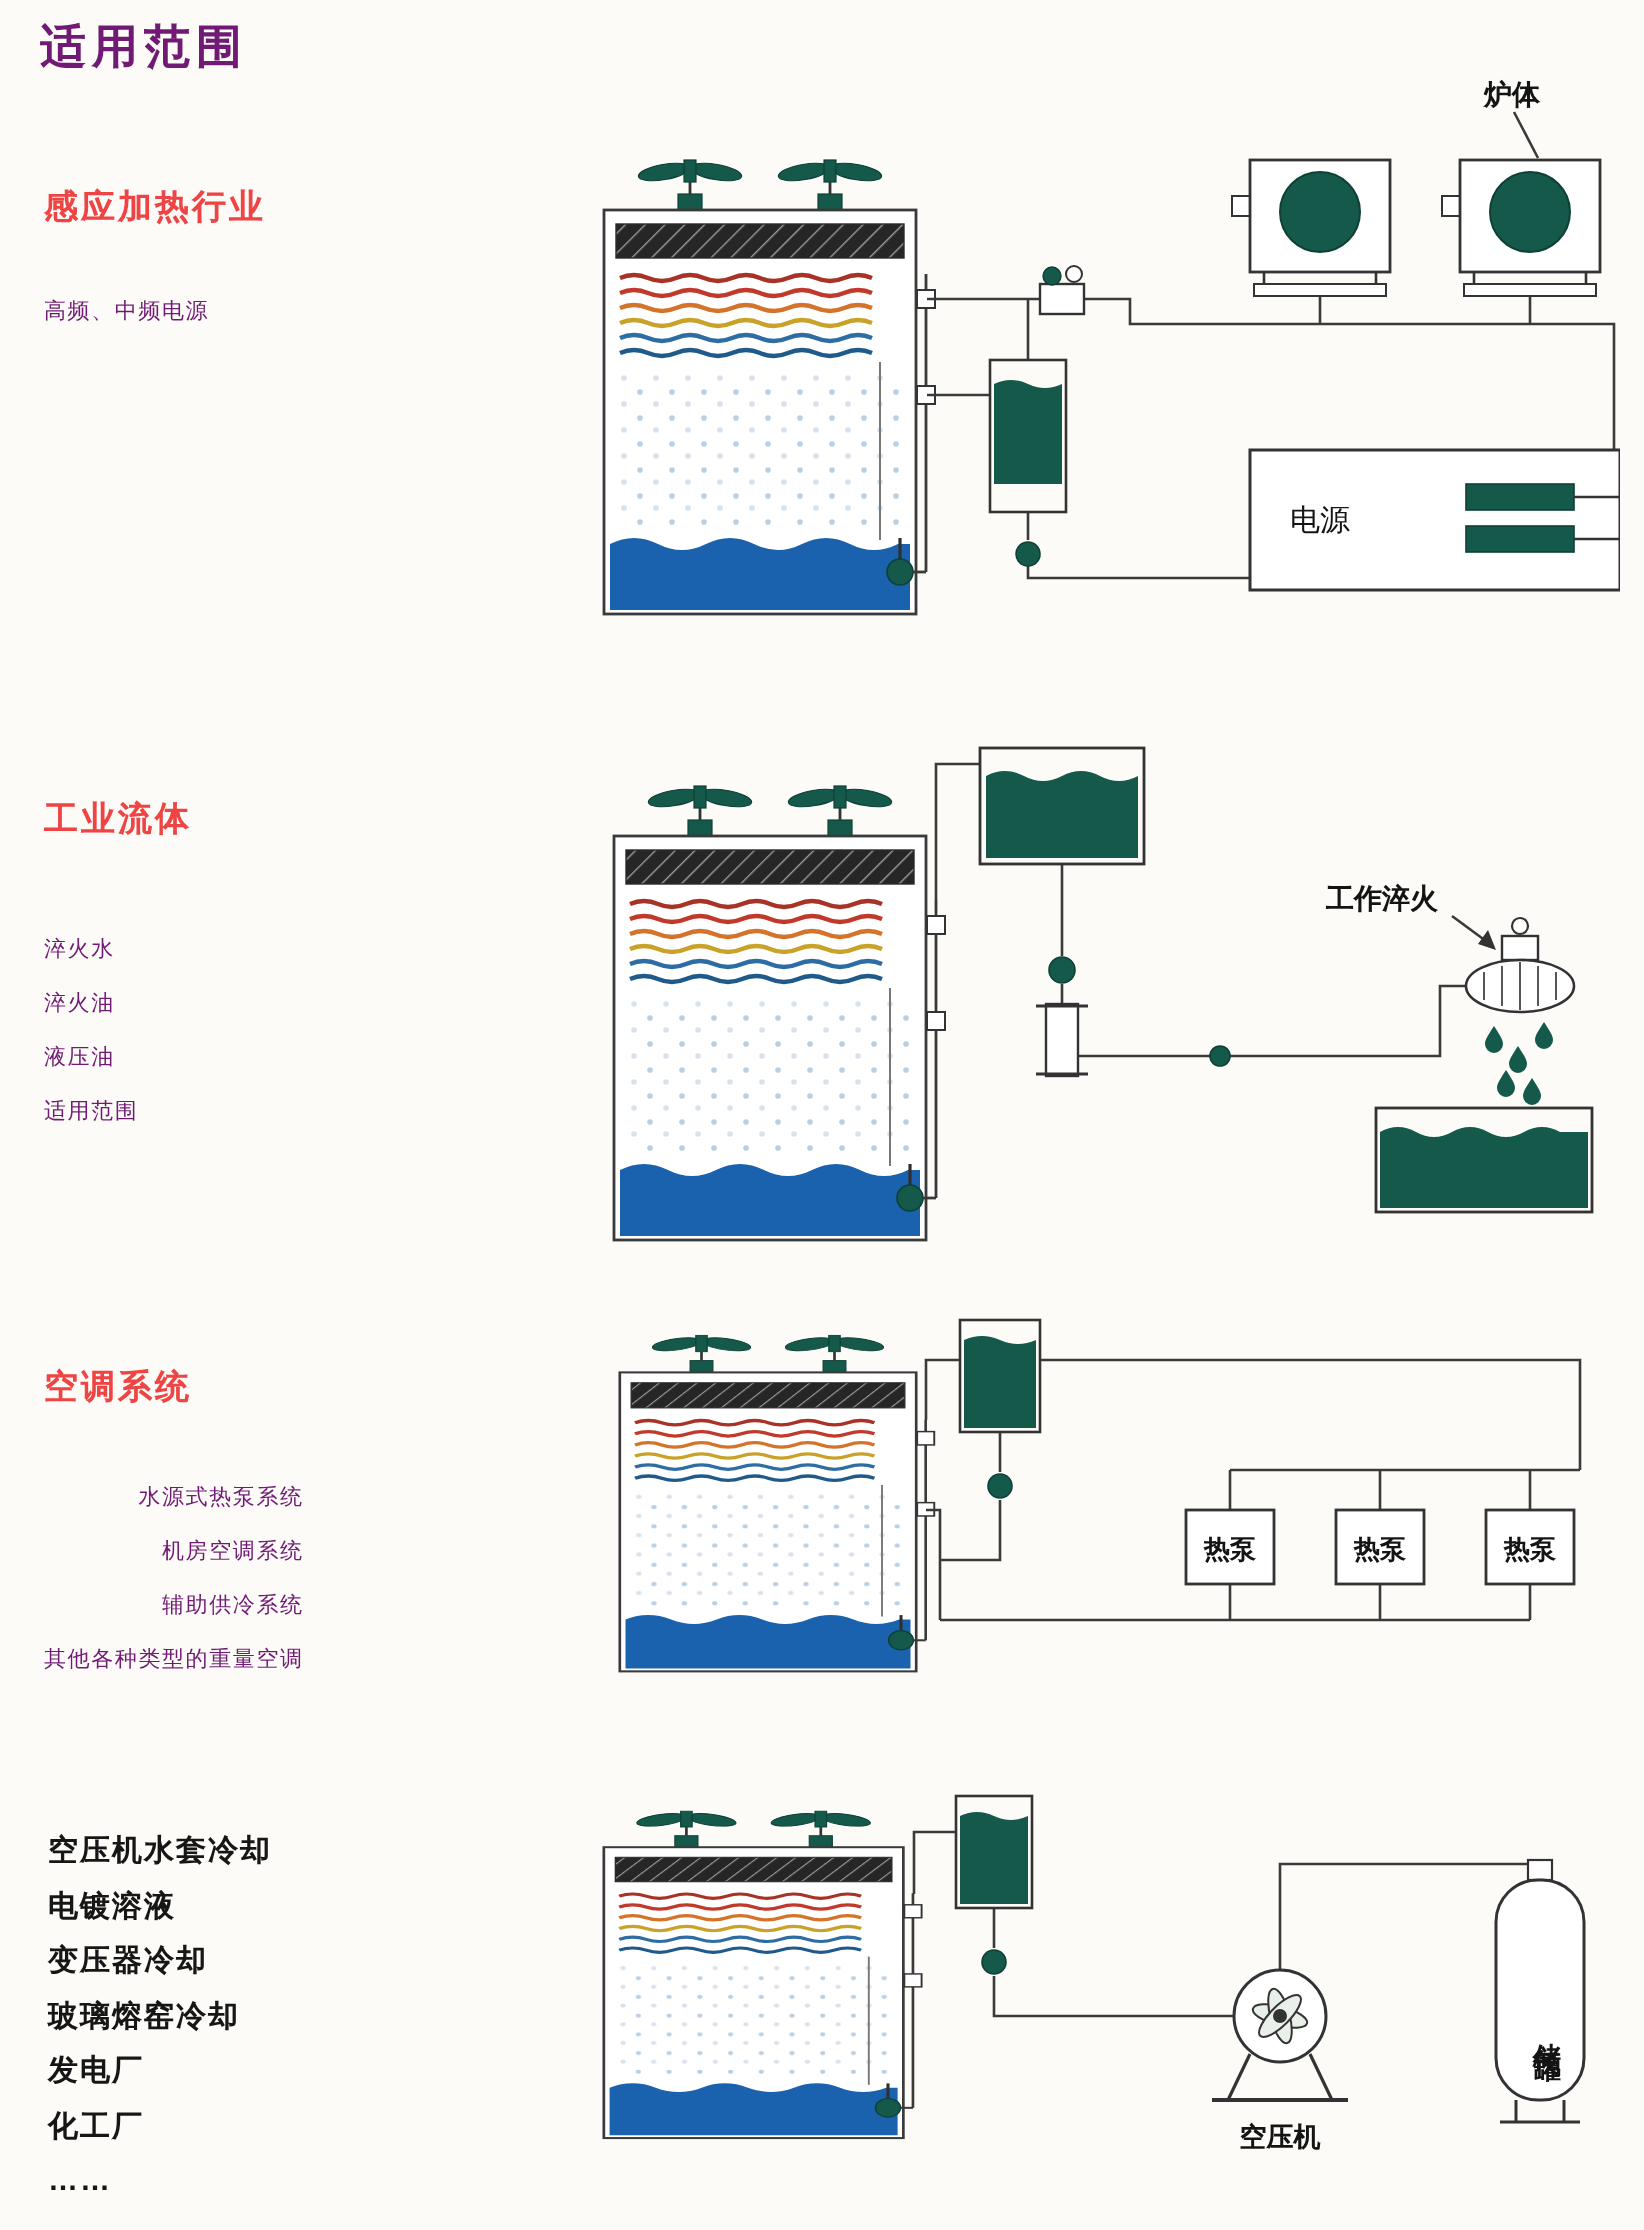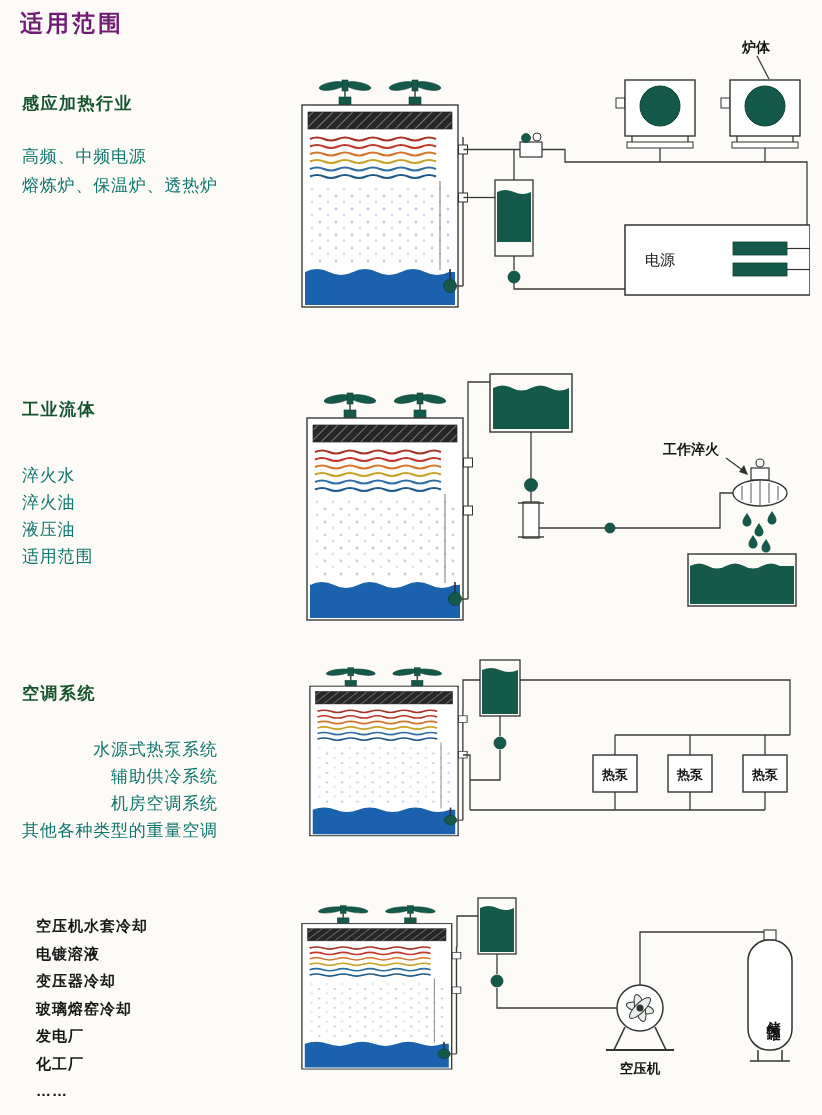--- a/index.html
+++ b/index.html
@@ -6,22 +6,22 @@
   html,body { width:822px; height:1115px; }
   body {
     position:relative;
     background:#fcfbf7;
     font-family:"Liberation Sans","DejaVu Sans",sans-serif;
     color:#1c1c1c;
     overflow:hidden;
   }
   .abs { position:absolute; }
   .page-title { left:20px; top:8px; font-size:23px; font-weight:bold; letter-spacing:3px; color:#701a75; }
-  .sec-heading { font-size:17px; font-weight:bold; letter-spacing:1.5px; color:#14532d; }
-  .items div { font-size:17px; line-height:29px; letter-spacing:0.8px; color:#0f766e; }
+  .sec-heading { font-size:17px; font-weight:bold; letter-spacing:1.5px; color:#ef4444; }
+  .items div { font-size:11px; line-height:29px; letter-spacing:0.8px; color:#701a75; }
   .items.tight div { line-height:27px; }
   .items.bold div { font-weight:bold; font-size:15px; line-height:27.5px; letter-spacing:1px; color:#161616; }
   .diagram { position:absolute; }
   svg text { font-family:"Liberation Sans","DejaVu Sans",sans-serif; fill:#141414; }
   .vlabel {
     writing-mode:vertical-rl; text-orientation:upright;
     font-size:14px; font-weight:bold; letter-spacing:3px; color:#141414;
     text-align:center;
   }
 </style>
@@ -73,21 +73,20 @@
       <rect x="158.5" y="118" width="9" height="9" fill="#ffffff" stroke="#333" stroke-width="1"></rect>
     </g>
   </defs>
 </svg>
 
 <div class="abs page-title">适用范围</div>
 
 <div class="abs sec-heading" style="left:22px; top:92px;">感应加热行业</div>
 <div class="abs items" style="left:22px; top:142px;">
   <div>高频、中频电源</div>
-  <div>熔炼炉、保温炉、透热炉</div>
 </div>
 
 <svg class="diagram" style="left:280px; top:30px;" width="530" height="295" viewBox="0 0 530 295">
   <use href="#tower" transform="translate(20,45)"></use>
   <g stroke="#3a3a3a" stroke-width="1.3" fill="none">
     <path d="M183.5 119.5 H240"></path>
     <path d="M262 119.5 H285 V132 H527 V195"></path>
     <path d="M380 132 V118"></path>
     <path d="M485 132 V118"></path>
     <path d="M234 150 V119.5"></path>
@@ -184,22 +183,22 @@
   </g>
   <g>
     <path d="M410 208 q9 -5 18 0 t18 0 t18 0 t18 0 t18 0 L514 208 V246 H410 Z" fill="#14594a"></path>
     <rect x="408" y="196" width="108" height="52" fill="none" stroke="#333" stroke-width="1.4"></rect>
   </g>
 </svg>
 
 <div class="abs sec-heading" style="left:22px; top:682px;">空调系统</div>
 <div class="abs items tight" style="left:22px; top:736px;text-align:right;">
   <div>水源式热泵系统</div>
+  <div>机房空调系统</div>
   <div>辅助供冷系统</div>
-  <div>机房空调系统</div>
   <div>其他各种类型的重量空调</div>
 </div>
 
 <svg class="diagram" style="left:280px; top:650px;" width="530" height="230" viewBox="0 0 530 230">
   <use href="#tower" transform="translate(28,14) scale(0.95 0.74)"></use>
   <g stroke="#3a3a3a" stroke-width="1.3" fill="none">
     <path d="M183 60 V30 H200"></path>
     <path d="M240 30 H510 V85"></path>
     <path d="M335 85 H510"></path>
     <path d="M335 85 V105"></path>
@@ -225,21 +224,21 @@
   <g>
     <rect x="388" y="105" width="44" height="37" fill="#ffffff" stroke="#333" stroke-width="1.4"></rect>
     <text x="410" y="129" font-size="13" font-weight="bold" text-anchor="middle">热泵</text>
   </g>
   <g>
     <rect x="463" y="105" width="44" height="37" fill="#ffffff" stroke="#333" stroke-width="1.4"></rect>
     <text x="485" y="129" font-size="13" font-weight="bold" text-anchor="middle">热泵</text>
   </g>
 </svg>
 
-<div class="abs items bold" style="left:36px; top:912px;">
+<div class="abs items bold" style="left:24px; top:912px;">
   <div>空压机水套冷却</div>
   <div>电镀溶液</div>
   <div>变压器冷却</div>
   <div>玻璃熔窑冷却</div>
   <div>发电厂</div>
   <div>化工厂</div>
   <div>……</div>
 </div>
 
 <svg class="diagram" style="left:280px; top:890px;" width="535" height="212" viewBox="0 0 535 212">

